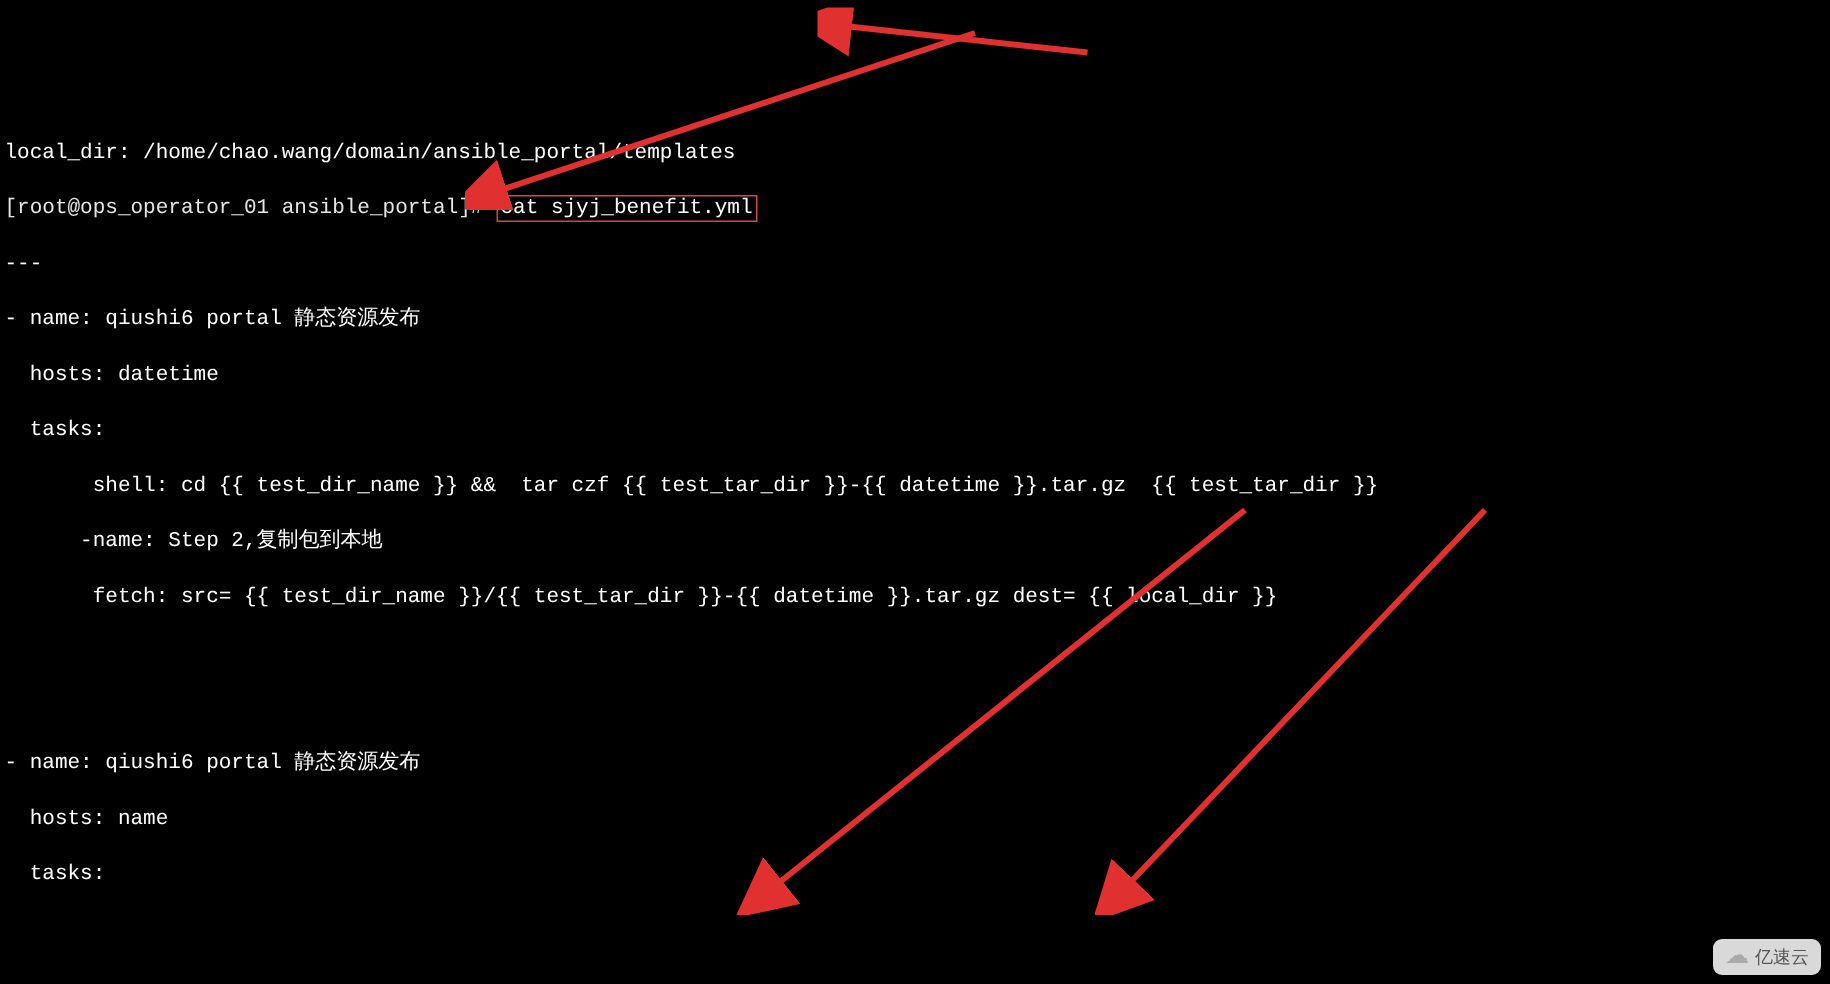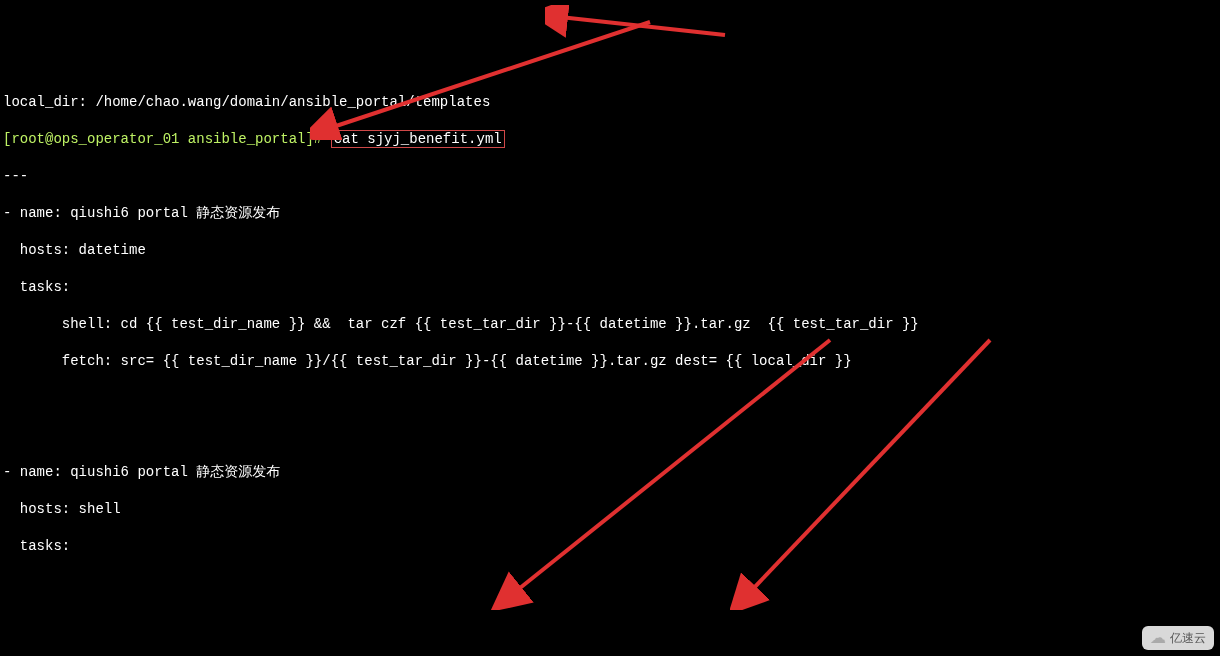--- a/index.html
+++ b/index.html
@@ -13,21 +13,21 @@
     height: 656px;
     overflow: hidden;
     position: relative;
     white-space: pre;
   }
   .terminal {
     padding: 0 3px;
     position: relative;
   }
   .line { display: block; height: 18.5px; }
-  .prompt { color: #bef264; }
+  .prompt { color: #e5e5e5; }
   .boxed {
     border: 1px solid #d04848;
     padding: 0 2px;
     display: inline-block;
     line-height: 16px;
     font-family: Liberation Mono, monospace;
   }
   .arrow-svg {
     position: absolute;
     pointer-events: none;
@@ -57,25 +57,26 @@
 
 
 <div class="terminal">
 <span class="line">local_dir: /home/chao.wang/domain/ansible_portal/templates</span>
 <span class="line"><span class="prompt">[root@ops_operator_01 ansible_portal]# </span><span class="boxed">cat sjyj_benefit.yml</span></span>
 <span class="line">---</span>
 <span class="line">- name: qiushi6 portal 静态资源发布</span>
 <span class="line">  hosts: datetime</span>
 <span class="line">  tasks:</span>
 <span class="line">       shell: cd {{ test_dir_name }} &amp;&amp;  tar czf {{ test_tar_dir }}-{{ datetime }}.tar.gz  {{ test_tar_dir }}</span>
+<span class="line">      -name: Step 2,复制包到本地</span>
 <span class="line">       fetch: src= {{ test_dir_name }}/{{ test_tar_dir }}-{{ datetime }}.tar.gz dest= {{ local_dir }}</span>
 <span class="line"></span>
 <span class="line"></span>
 <span class="line">- name: qiushi6 portal 静态资源发布</span>
-<span class="line">  hosts: shell</span>
+<span class="line">  hosts: name</span>
 <span class="line">  tasks:</span>
 
 
 
 
 
 
 
 
 

